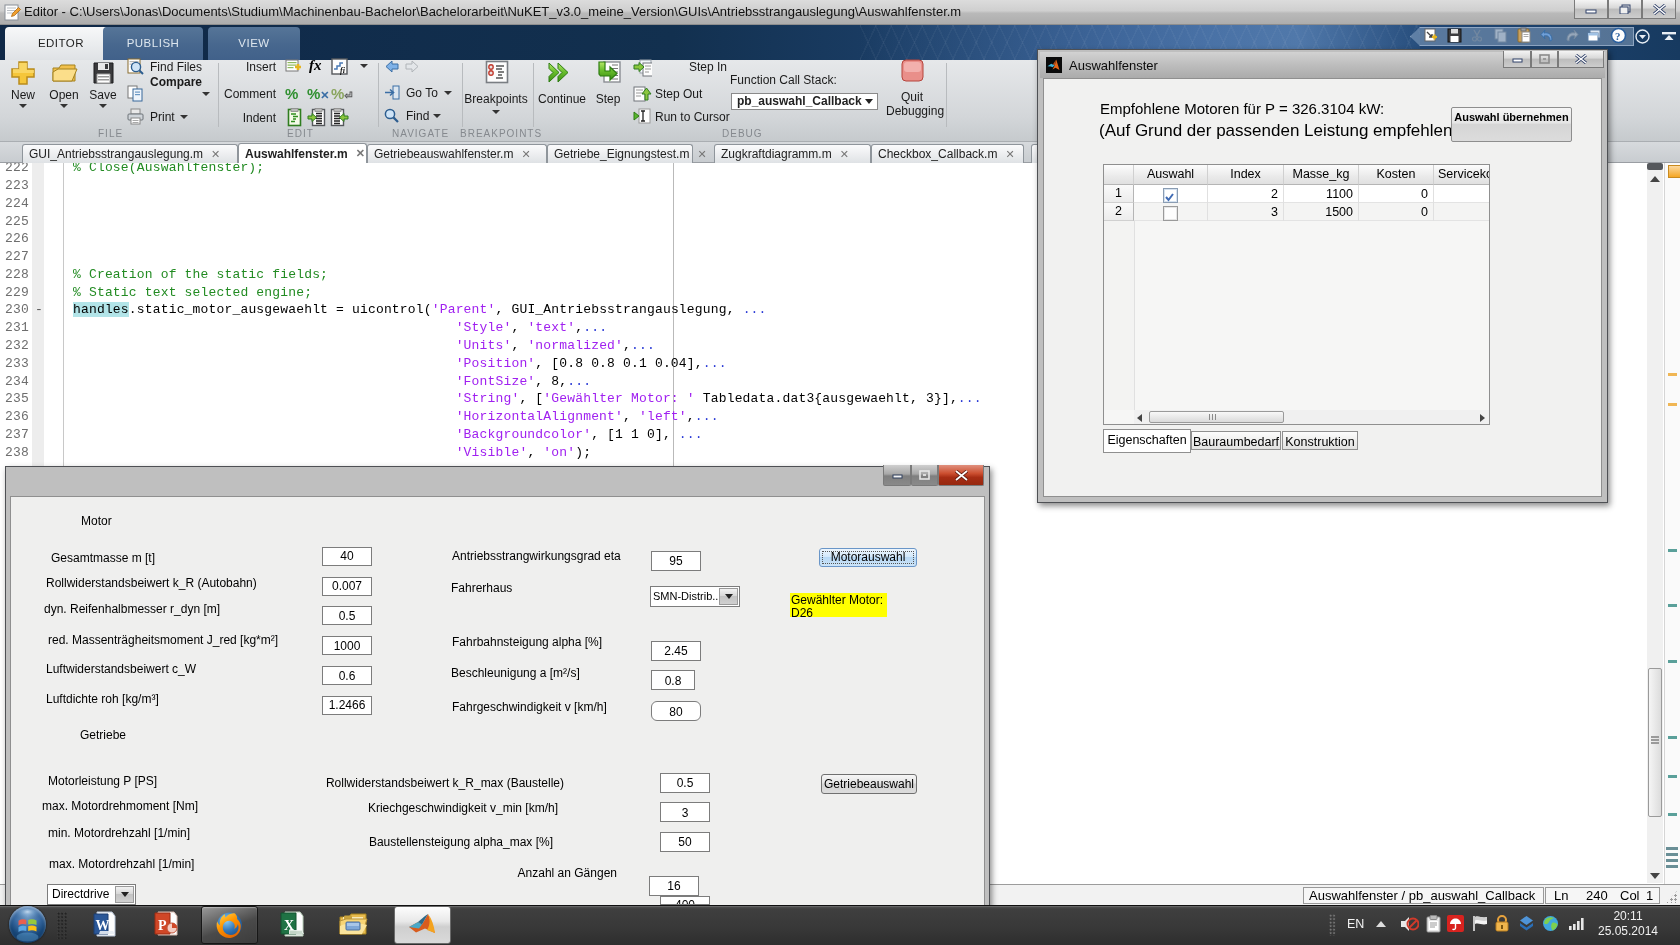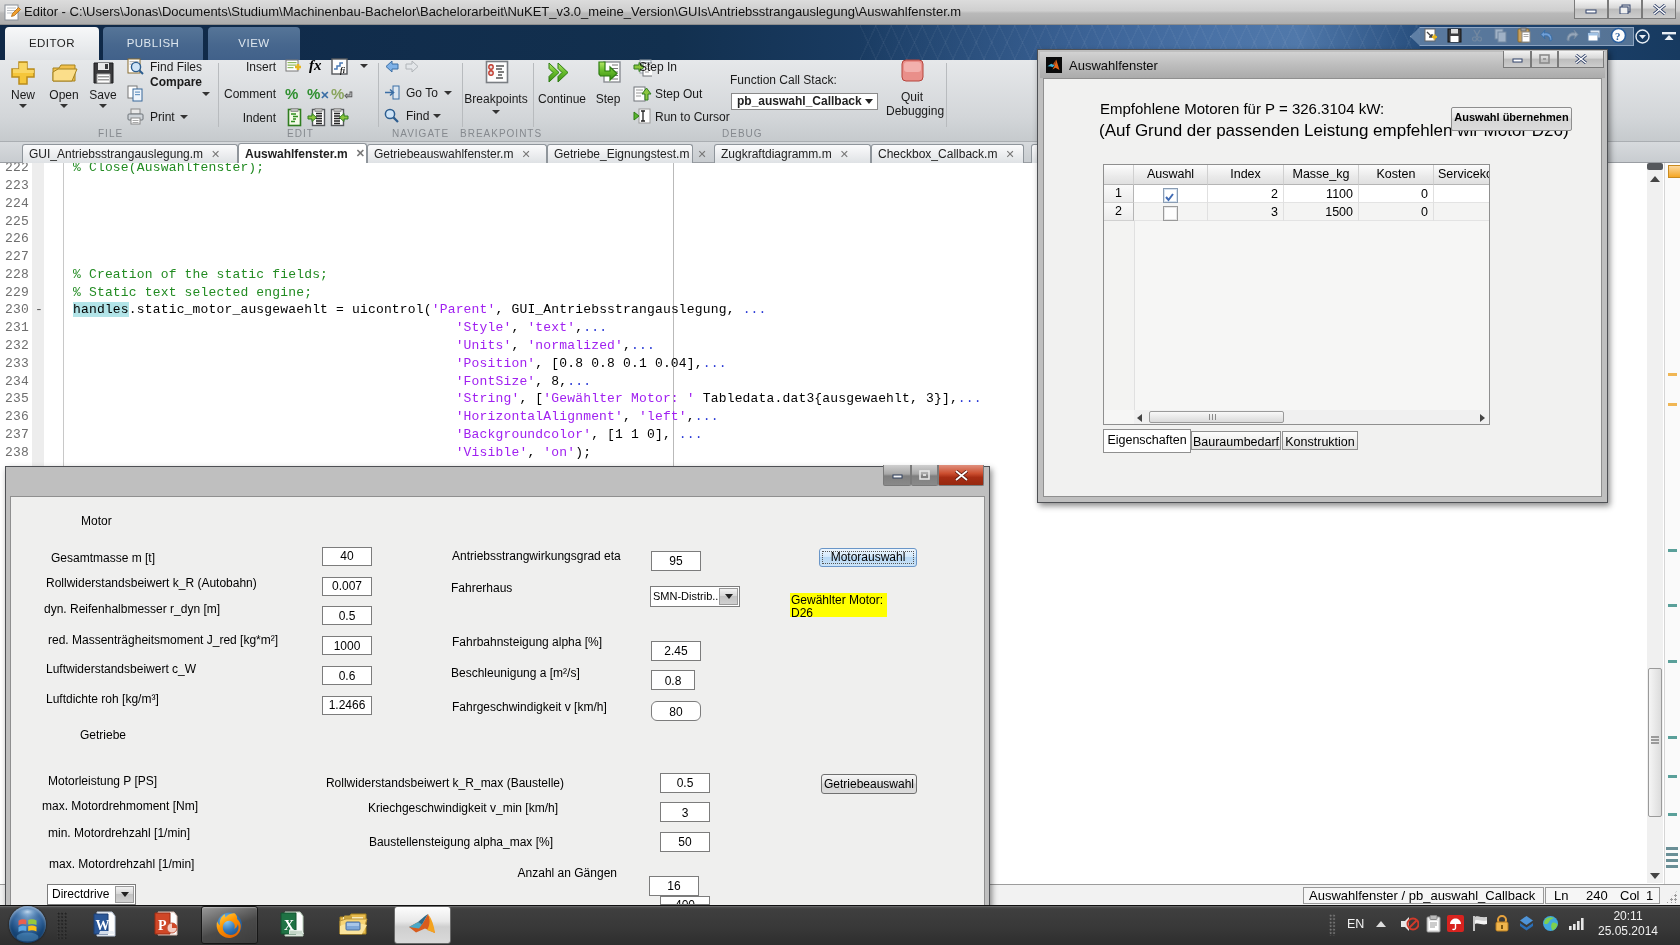--- a/index.html
+++ b/index.html
@@ -12,21 +12,21 @@
   #titletext{left:24px;top:4px;font-size:13px;color:#111;}
   .winbtns{display:flex;}
   .wbtn{width:34px;height:19px;border:1px solid #7a7a7a;border-top:none;
     background:linear-gradient(#f4f4f4,#d8d8d8 45%,#bcbcbc 50%,#cdcdcd);
     display:flex;align-items:center;justify-content:center;box-sizing:border-box;}
   #ribbonband{left:0;top:25px;width:1680px;height:35px;
         background:linear-gradient(90deg,#0f2847 0%,#12304f 40%,#275084 72%,#173a60 100%);}
   .rtab{position:absolute;top:27px;height:33px;line-height:33px;text-align:center;
     font-size:11.5px;letter-spacing:0.5px;}
   #tab-editor{left:5px;width:94px;background:linear-gradient(#f7f8f9,#dfe2e5);
-    color:#222;border-radius:4px 4px 0 0;}
+    color:#222;border-radius:4px 4px 0 0;padding-left:9px;}
   .rtab-blue{background:linear-gradient(#567598,#47678e 55%,#41618a);color:#dde6ee;border-radius:4px 4px 0 0;}
   
   #toolstrip{left:0;top:60px;width:1680px;height:82px;
     background:linear-gradient(#e6e8ea,#d3d6d9 70%,#c6cacd);border-bottom:1px solid #aaaeb2;box-sizing:border-box;}
   .tslabel{position:absolute;top:128px;font-size:10px;color:#85898e;letter-spacing:1px;}
   .tssep{position:absolute;top:63px;height:64px;width:1px;background:#b8bbbe;}
   .tstext{font-size:12px;color:#1a1a1a;}
   
   #doctabs{left:0;top:142px;width:1680px;height:21px;
     background:linear-gradient(#d7dadd,#c8ccd0);border-bottom:1px solid #9a9ea3;box-sizing:border-box;}
@@ -272,21 +272,21 @@
         <path d="M17 5 h6 M17 8.5 h6 M19 12 h4 M19 15.5 h4 M17 19 h6" stroke="#777" stroke-width="1.2"></path>
         <path d="M4 2 L10 2 L10 11 L15 11 L15 7 L22 13.5 L15 20 L15 16 L5.5 16 L4 14 Z" fill="url(#grn)" stroke="#2d7d12" stroke-width="1.2"></path>
       </svg></div>
 <div class="abs tstext" style="left:592px;top:92px;width:32px;text-align:center;">Step</div>
 <div class="abs" style="left:633px;top:59px;"><svg width="19" height="18" viewBox="0 0 19 18">
         <rect x="7" y="1" width="11" height="13" fill="#f2f6fa" stroke="#9aa2aa"></rect>
         <rect x="10" y="4" width="10" height="13" fill="#fdfdfd" stroke="#70757a"></rect>
         <path d="M12 7 h6 M12 10 h6 M12 13 h4" stroke="#999" stroke-width="1.1"></path>
         <path d="M1 6 h5 V3.5 L11 8 L6 12.5 V10 H1 Z" fill="#8cc63f" stroke="#2f7d1f"></path>
       </svg></div>
-<div class="abs tstext" style="left:639px;top:60px;text-align:center;">Step In</div>
+<div class="abs tstext" style="left:689px;top:60px;text-align:center;">Step In</div>
 <div class="abs" style="left:633px;top:85px;"><svg width="19" height="18" viewBox="0 0 19 18">
         <rect x="1" y="2" width="11" height="14" fill="#fdfdfd" stroke="#70757a"></rect>
         <path d="M3 5 h7 M3 8 h7 M3 11 h5" stroke="#999" stroke-width="1.1"></path>
         <path d="M10 8 h3 v6 h3 v-6 h3 L14.5 2 Z" fill="#8cc63f" stroke="#2f7d1f" transform="translate(-1 1)"></path>
       </svg></div>
 <div class="abs tstext" style="left:655px;top:87px;">Step Out</div>
 <div class="abs" style="left:633px;top:108px;"><svg width="18" height="17" viewBox="0 0 18 17">
         <rect x="6" y="1" width="11" height="14" fill="#fff" stroke="#999"></rect>
         <path d="M1 4 L6 8 L1 12 Z" fill="#59b52c" stroke="#2d7d12"></path>
         <path d="M10 3 v10 M8 3 h4 M8 13 h4" stroke="#222" stroke-width="1.3" fill="none"></path>
@@ -549,21 +549,21 @@
           <path d="M1 1 L11 9 M11 1 L1 9" stroke="#2e3f68" stroke-width="3"></path>
           <path d="M1 1 L11 9 M11 1 L1 9" stroke="#fdfdfd" stroke-width="1.5"></path>
         </svg>
       </div>
   </div>
   <div class="wcontent" id="dlgbody" style="left:5px;top:28px;right:5px;bottom:5px;background:#f1f1f0;"></div>
 </div>
 
 <div class="abs" style="left:1100px;top:100px;font-size:15px;color:#000;">Empfohlene Motoren für P = 326.3104 kW:</div>
 <div class="abs" style="left:1099px;top:121px;font-size:17px;color:#000;">(Auf Grund der passenden Leistung empfehlen wir Motor D26)</div>
-<div class="abs mbtn" style="left:1451px;top:107px;width:121px;height:24px;font-weight:bold;line-height:18px;border-radius:2px;border-color:#8e8e8e;white-space:nowrap;font-size:11px;">Auswahl übernehmen</div>
+<div class="abs mbtn" style="left:1451px;top:107px;width:121px;height:35px;font-weight:bold;line-height:18px;border-radius:2px;border-color:#8e8e8e;white-space:nowrap;font-size:11px;">Auswahl übernehmen</div>
 <div class="abs" id="mltable" style="left:1103px;top:164px;width:387px;height:261px;background:#f6f6f5;border:1px solid #8f8f8f;box-sizing:border-box;overflow:hidden;">
   <div class="abs thead" style="left:0;top:0;width:30px;height:20px;"></div>
   <div class="abs thead" style="left:30px;top:0;width:74px;height:20px;">Auswahl</div>
   <div class="abs thead" style="left:104px;top:0;width:76px;height:20px;">Index</div>
   <div class="abs thead" style="left:180px;top:0;width:75px;height:20px;">Masse_kg</div>
   <div class="abs thead" style="left:255px;top:0;width:75px;height:20px;">Kosten</div>
   <div class="abs thead" style="left:330px;top:0;width:57px;height:20px;text-align:left;padding-left:4px;">Servicekos</div>
   <div class="abs trowhead" style="left:0;top:20px;width:30px;height:18px;">1</div>
   <div class="abs trowhead" style="left:0;top:38px;width:30px;height:18px;">2</div>
   <div class="abs trow" style="left:30px;top:20px;width:355px;height:18px;background:#fff;"></div>

